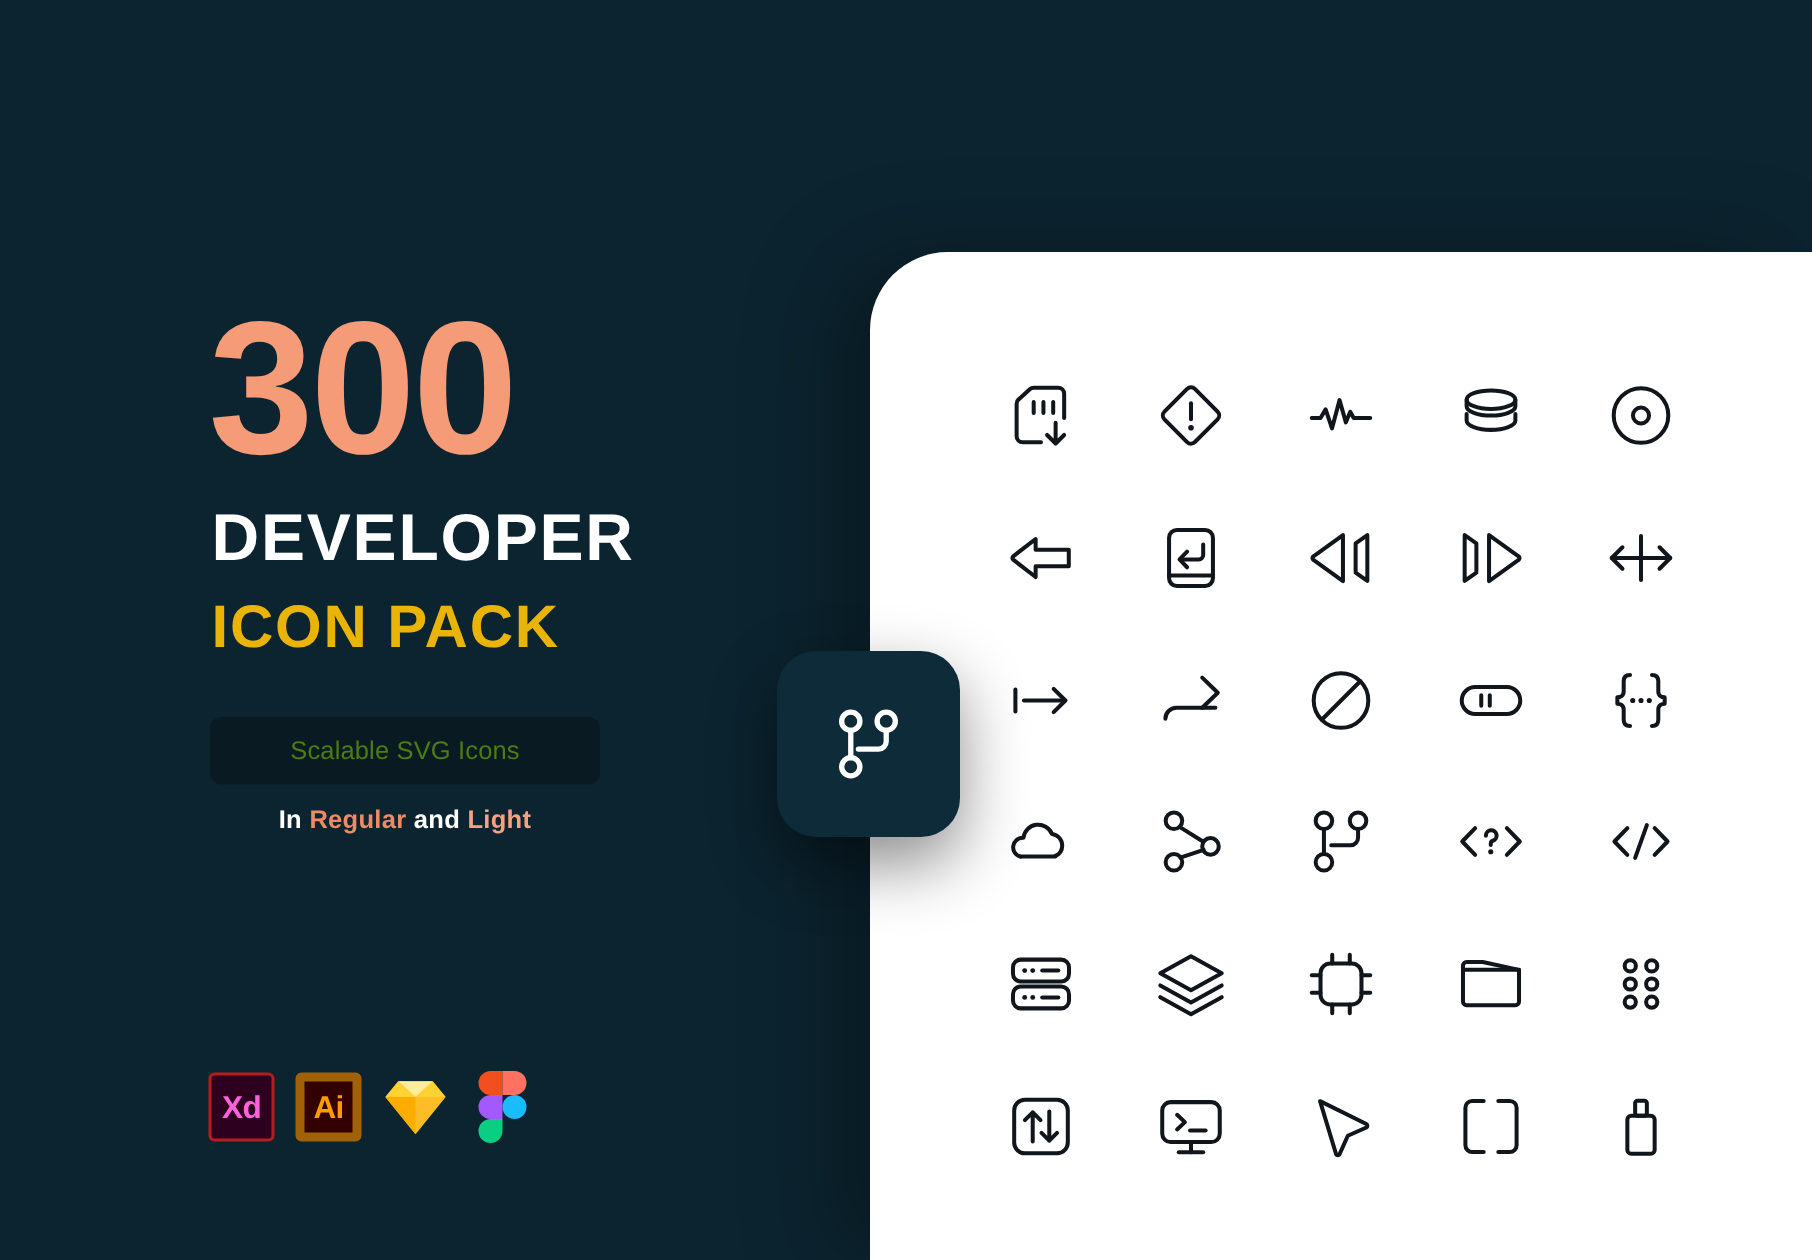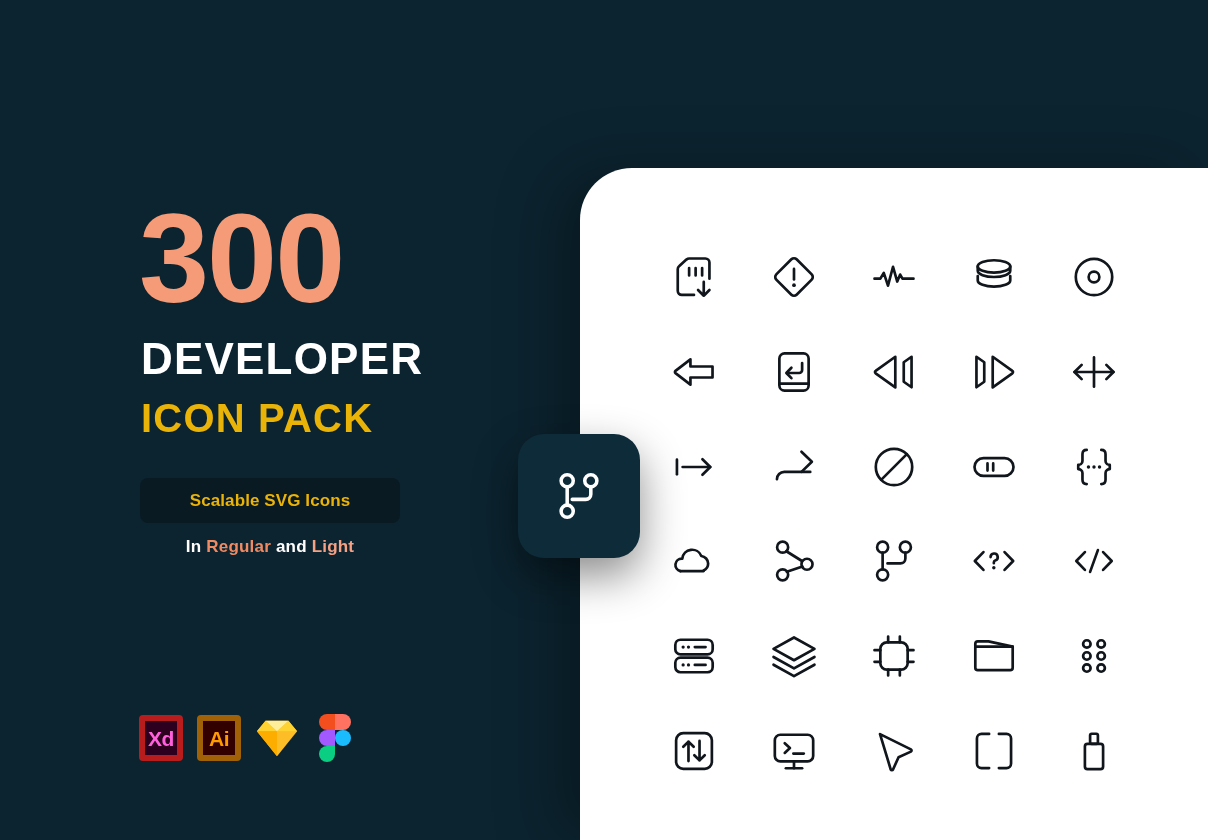--- a/index.html
+++ b/index.html
@@ -87,21 +87,21 @@
   }
 
   #badge-pill {
     position: absolute; left: 140px; top: 478px;
     width: 260px; height: 45px;
     background: #0a1a22;
     border-radius: 8px;
     display: flex; align-items: center; justify-content: center;
   }
   #badge-pill span {
-    font-size: 17px; font-weight: 700; color: #eab308;
+    font-size: 17px; font-weight: 400; color: #4d7c0f;
     letter-spacing: 0.1px;
   }
 
   #subline {
     position: absolute; left: 140px; top: 537px;
     width: 260px; text-align: center;
     font-size: 17px; font-weight: 700; color: #ffffff;
     letter-spacing: 0.2px;
   }
   #subline .accent-a { color: #f08a62; }
@@ -115,21 +115,21 @@
   }
   #logo-row {
     position: absolute; left: 139px; top: 715px;
     display: flex; align-items: center; gap: 14px;
   }
   .logo { width: 44px; height: 46px; position: relative; }
 
   
   .logo-xd {
     background: #2e001f;
-    border: 6px solid #b91c1c;
+    border: 2px solid #b91c1c;
     border-radius: 4px;
     display:flex; align-items:center; justify-content:center;
   }
   .logo-xd span {
     color: #ff61dd; font-size: 21px; font-weight: 700;
     letter-spacing: -0.5px; line-height: 1;
   }
   
   .logo-ai {
     background: #330000;

